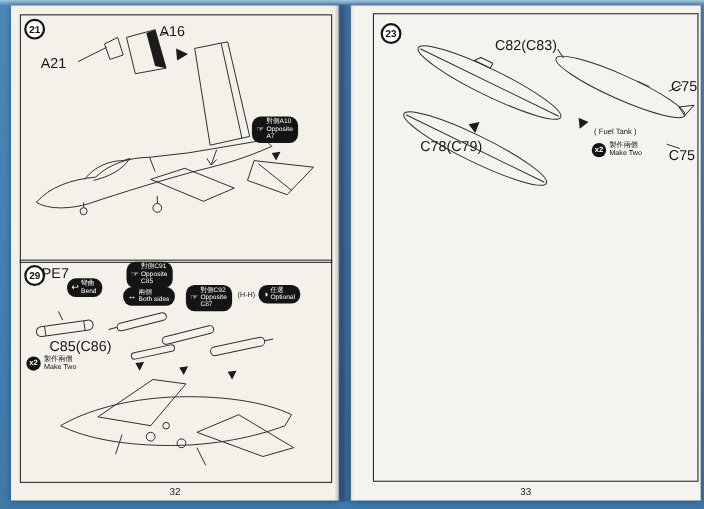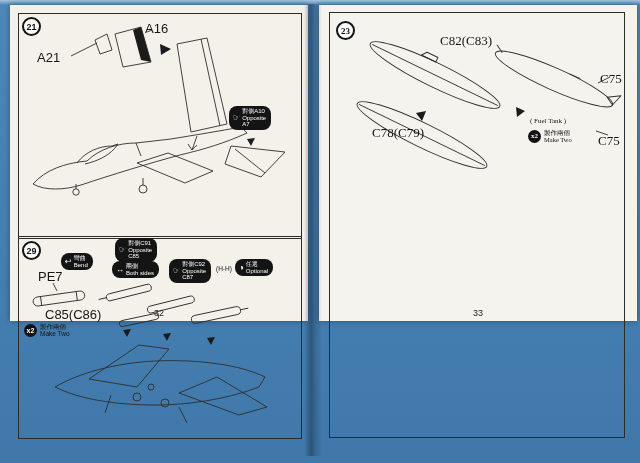--- a/index.html
+++ b/index.html
@@ -1,30 +1,30 @@
 <!DOCTYPE html>
 <html><head>
 <meta charset="utf-8">
 <style>
   html,body{margin:0;padding:0;}
   #screenshot{
     position:relative;width:640px;height:463px;overflow:hidden;
     background:linear-gradient(180deg,#a9c6dc 0px,#4d87ba 5px,#3f78a9 100%);
     font-family:"Liberation Sans","DejaVu Sans",sans-serif;
   }
-  .page{position:absolute;top:5px;height:316px;background:#f3f1ea;
+  .page{position:absolute;top:5px;height:450px;background:#f3f1ea;
     box-shadow:0 0 6px rgba(0,0,0,.35);}
   #left-page{left:10px;width:298px;}
   #right-page{left:319px;width:318px;background:#f5f3ed;}
   .gutter{position:absolute;left:304px;top:4px;width:18px;height:452px;
     background:linear-gradient(90deg,rgba(20,40,60,0) 0%,rgba(20,40,60,.45) 40%,rgba(20,40,60,.25) 60%,rgba(255,255,255,0) 100%);}
   .frame{position:absolute;border:1px solid #2b2b2b;background:transparent;}
   #frame-21{left:8px;top:8px;width:282px;height:224px;}
   #frame-22{left:8px;top:231px;width:282px;height:201px;}
-  #frame-23{left:10px;top:7px;width:294px;height:424px;font-family:Liberation Serif, serif;}
+  #frame-23{left:20px;top:7px;width:294px;height:424px;}
   .step-badge{position:absolute;width:15px;height:15px;border-radius:50%;
     border:2px solid #141414;background:#fff;display:flex;align-items:center;
     justify-content:center;font-size:9px;font-weight:bold;color:#111;}
   .part-label{position:absolute;font-size:13px;color:#161616;white-space:nowrap;letter-spacing:0;}
   .pill{position:absolute;background:#141414;color:#fff;border-radius:8px;
     display:flex;align-items:center;gap:2px;padding:2px 5px 2px 4px;}
   .pill .icon{font-size:8px;line-height:8px;color:#fff;}
   .pill .lines{display:flex;flex-direction:column;}
   .pill .lines span{font-size:6px;line-height:6.6px;white-space:nowrap;}
   .make-two{position:absolute;display:flex;align-items:center;gap:3px;}
@@ -123,21 +123,21 @@
           <path d="M160,156 L220,178 L248,170 L198,140 Z"></path>
           <circle cx="118" cy="160" r="4"></circle>
           <circle cx="146" cy="166" r="4"></circle>
           <circle cx="132" cy="150" r="3"></circle>
           <path d="M92,158 L86,176 M160,170 L168,186"></path>
         </g>
       </svg>
       <div class="step-badge" style="left:3px;top:4px">
         <span>29</span>
       </div>
-      <span class="part-label" style="left:19px;top:32px">PE7</span>
+      <span class="part-label" style="left:19px;top:4px">PE7</span>
       <div class="pill" style="left:42px;top:16px">
         <span class="icon">↩</span>
         <span class="lines">
           <span>彎曲</span>
           <span>Bend</span>
         </span>
       </div>
       <div class="pill" style="left:96px;top:1px">
         <span class="icon">☞</span>
         <span class="lines">

